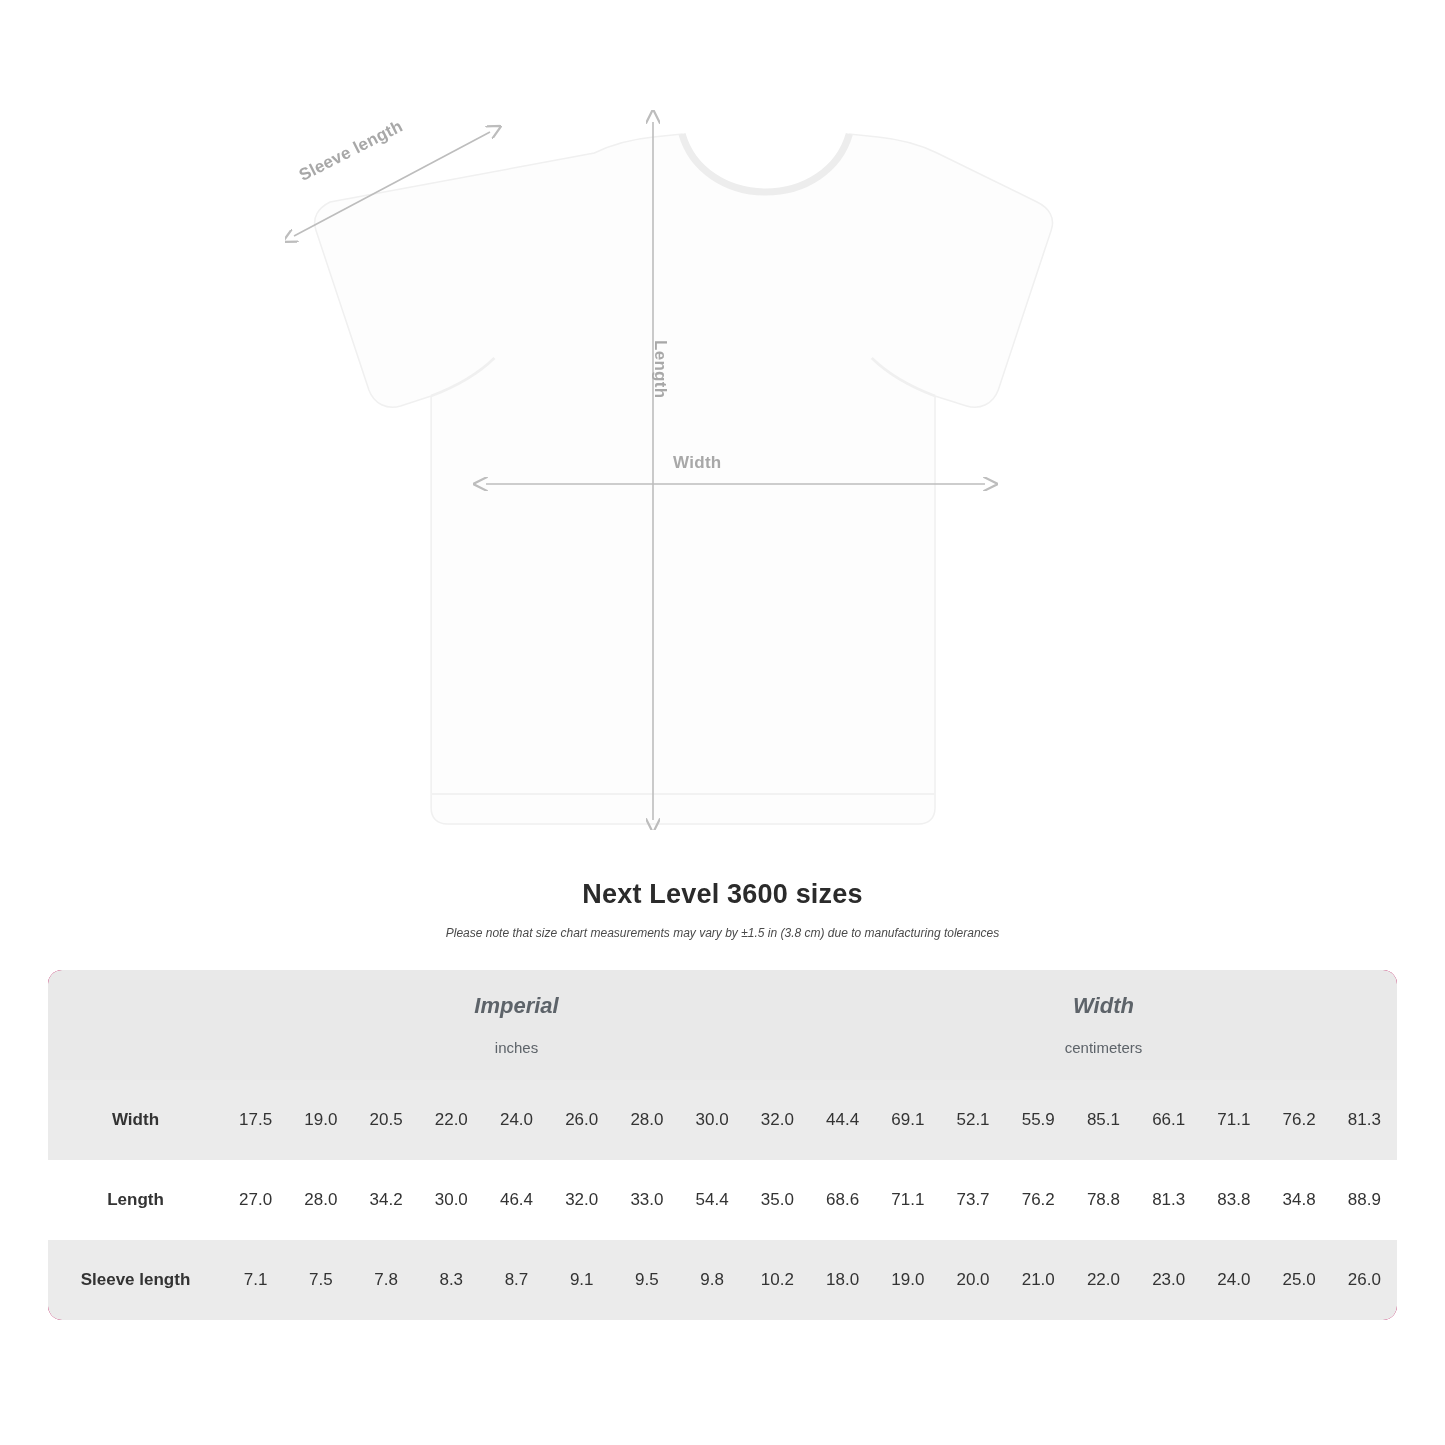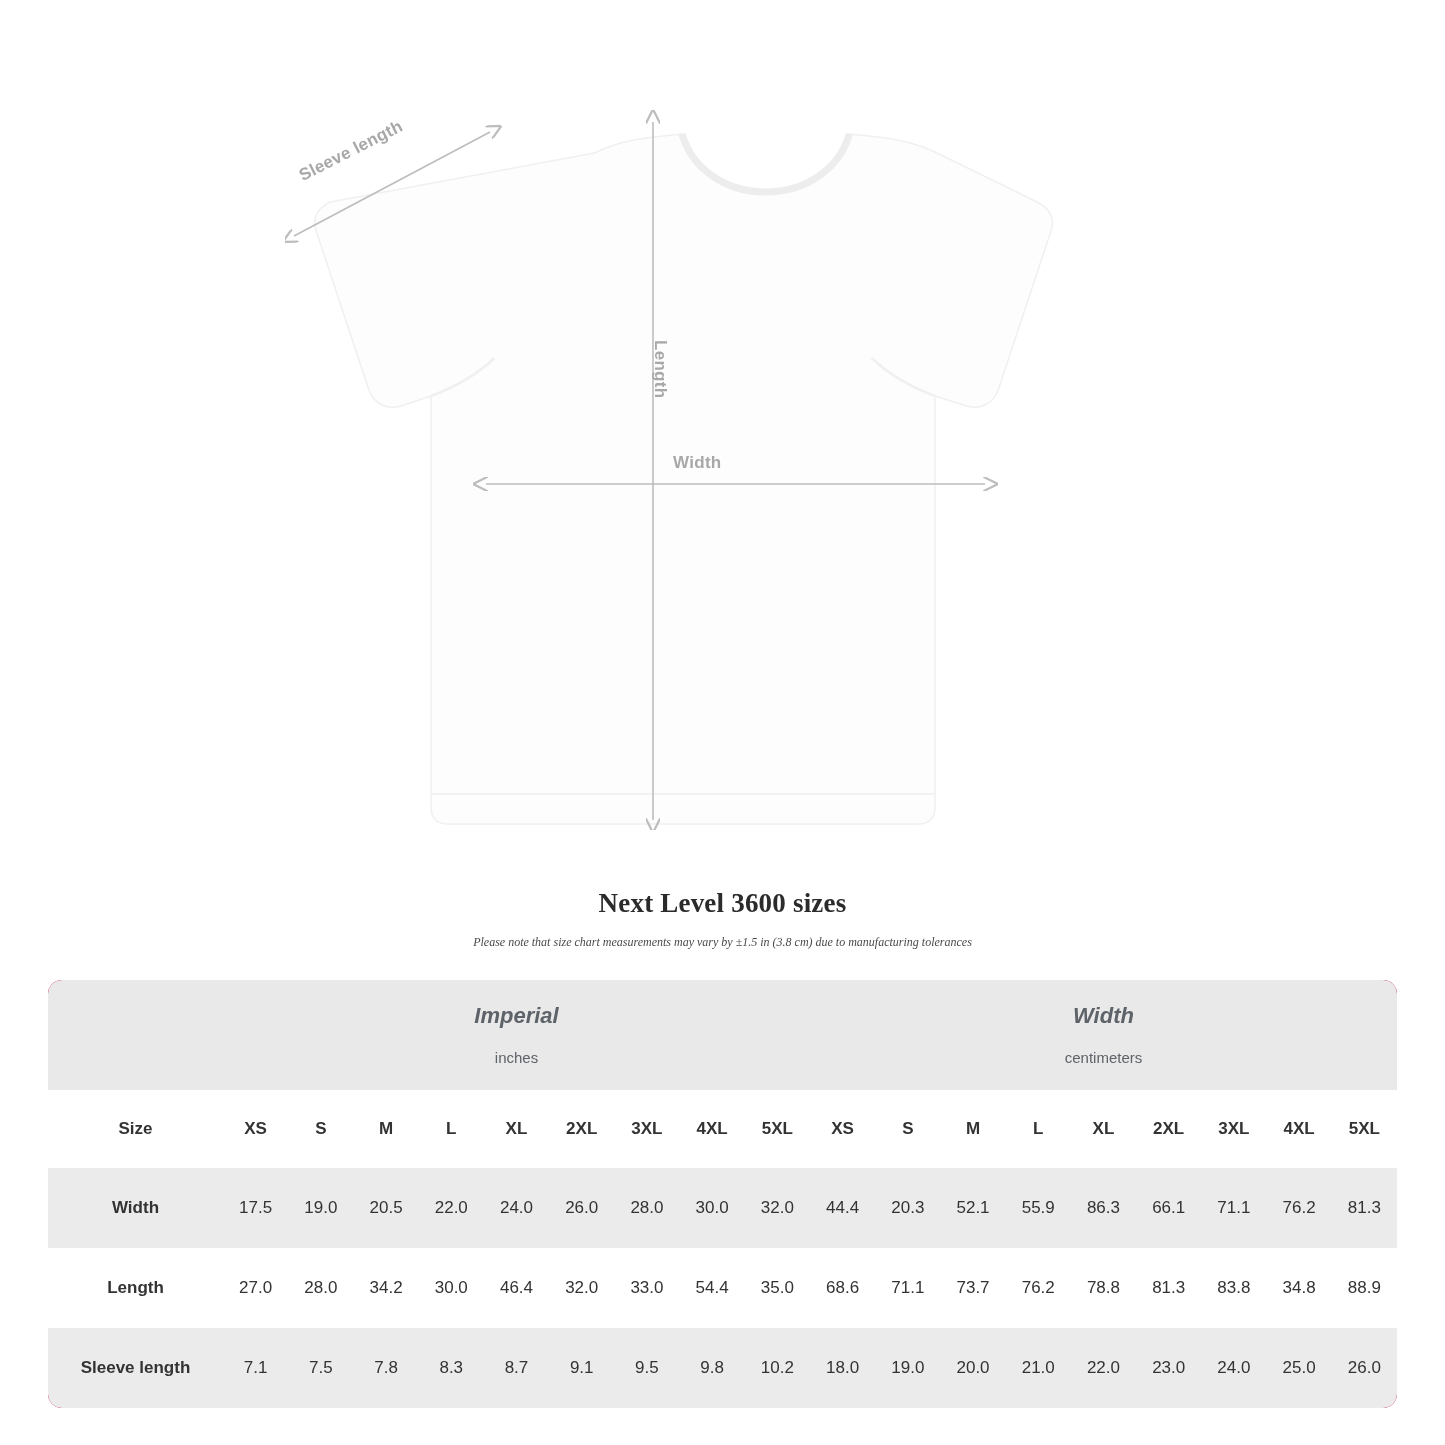--- a/index.html
+++ b/index.html
@@ -68,22 +68,21 @@
 
   .label-width {
     left: 673px;
     top: 453px;
     white-space: nowrap;
   }
 
   
   .title-block {
     text-align: center;
-    margin-top: 28px;
-    font-family: Liberation Serif, serif;
+    margin-top: 19px;
   }
 
   .chart-title {
     font-size: 27px;
     font-weight: bold;
     color: #2b2b2b;
     margin: 0;
     letter-spacing: 0.2px;
   }
 
@@ -251,58 +250,37 @@
           <td colspan="9">
             <div class="unit-name">Imperial</div>
             <div class="unit-sub">inches</div>
           </td>
           <td colspan="9" class="corner-tr">
             <div class="unit-name">Width</div>
             <div class="unit-sub">centimeters</div>
           </td>
         </tr>
 
-        <tr class="row-size">
-          <td class="col-label row-head">Size</td>
-          <td>XS</td>
-          <td>S</td>
-          <td>M</td>
-          <td>L</td>
-          <td>XL</td>
-          <td>2XL</td>
-          <td>3XL</td>
-          <td>4XL</td>
-          <td>5XL</td>
-          <td>XS</td>
-          <td>S</td>
-          <td>M</td>
-          <td>L</td>
-          <td>XL</td>
-          <td>2XL</td>
-          <td>3XL</td>
-          <td>4XL</td>
-          <td>5XL</td>
-        </tr>
 
         <tr class="row-alt">
           <td class="col-label row-head">Width</td>
           <td>17.5</td>
           <td>19.0</td>
           <td>20.5</td>
           <td>22.0</td>
           <td>24.0</td>
           <td>26.0</td>
           <td>28.0</td>
           <td>30.0</td>
           <td>32.0</td>
           <td>44.4</td>
-          <td>20.3</td>
+          <td>69.1</td>
           <td>52.1</td>
           <td>55.9</td>
-          <td>86.3</td>
+          <td>85.1</td>
           <td>66.1</td>
           <td>71.1</td>
           <td>76.2</td>
           <td>81.3</td>
         </tr>
 
         <tr class="row-plain">
           <td class="col-label row-head">Length</td>
           <td>27.0</td>
           <td>28.0</td>

